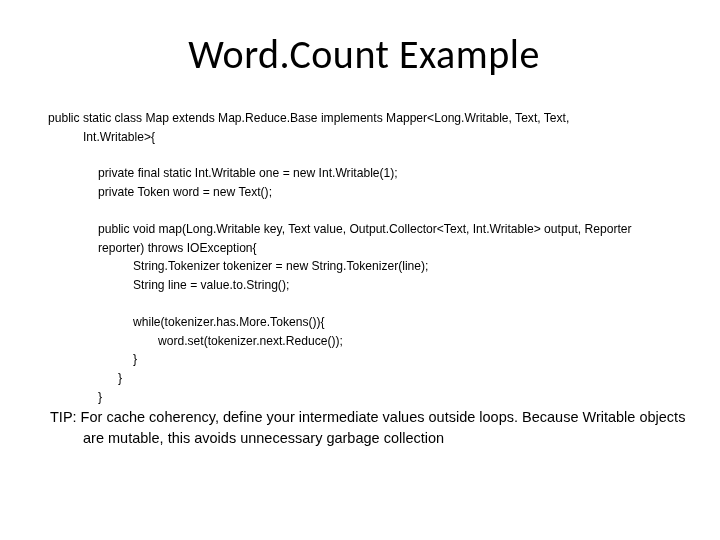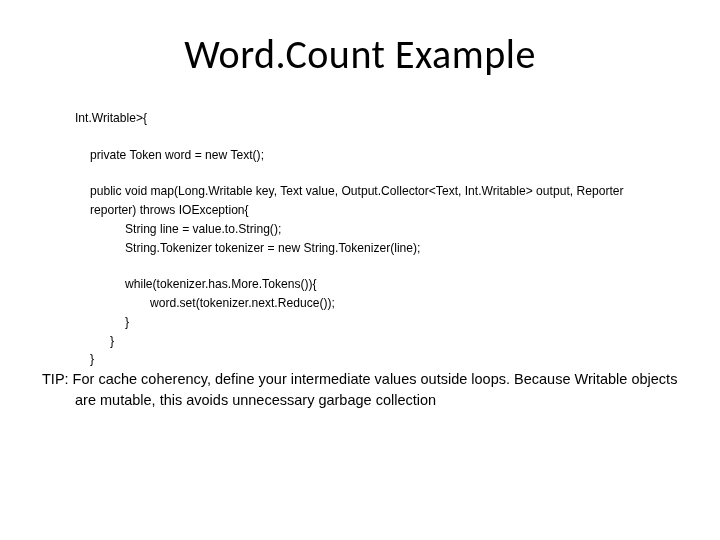--- a/index.html
+++ b/index.html
@@ -9,21 +9,21 @@
     height: 540px;
     background: #fff;
     font-family: Arial, Helvetica, sans-serif;
     color: #000;
     overflow: hidden;
   }
   .slide {
     width: 720px;
     height: 457px;
     box-sizing: border-box;
-    padding: 20px 30px 20px 30px;
+    padding: 20px 30px 20px 38px;
   }
   .title {
     font-family: "Calibri", Arial, sans-serif;
     font-size: 40px;
     font-weight: 400;
     text-align: center;
     margin: 10px 0 30px 0;
     letter-spacing: 0.5px;
   }
   .code-block {
@@ -47,28 +47,30 @@
   }
 </style>
 </head>
 <body>
 
 <div class="slide">
 
   <div class="title">Word.Count Example</div>
 
   <div class="code-block">
+    <div class="l0">public static class Map extends Map.Reduce.Base implements Mapper&lt;Long.Writable, Text, Text,</div>
     <div class="l1">Int.Writable&gt;{</div>
     <div class="gap"></div>
+    <div class="l2">private final static Int.Writable one =  new Int.Writable(1);</div>
     <div class="l2">private Token word = new Text();</div>
     <div class="gap"></div>
     <div class="l2">public void map(Long.Writable key, Text value, Output.Collector&lt;Text, Int.Writable&gt; output, Reporter</div>
     <div class="l2">reporter) throws IOException{</div>
+    <div class="l3">String.Tokenizer tokenizer = new String.Tokenizer(line);</div>
     <div class="l3">String line = value.to.String();</div>
-    <div class="l3">String.Tokenizer tokenizer = new String.Tokenizer(line);</div>
     <div class="gap"></div>
     <div class="l3">while(tokenizer.has.More.Tokens()){</div>
     <div class="l4">word.set(tokenizer.next.Reduce());</div>
     <div class="l3">}</div>
     <div class="l5">}</div>
     <div class="l2">}</div>
   </div>
 
   <div class="tip">TIP: For cache coherency, define your intermediate values outside loops. Because Writable objects are mutable, this avoids unnecessary garbage collection</div>
 

